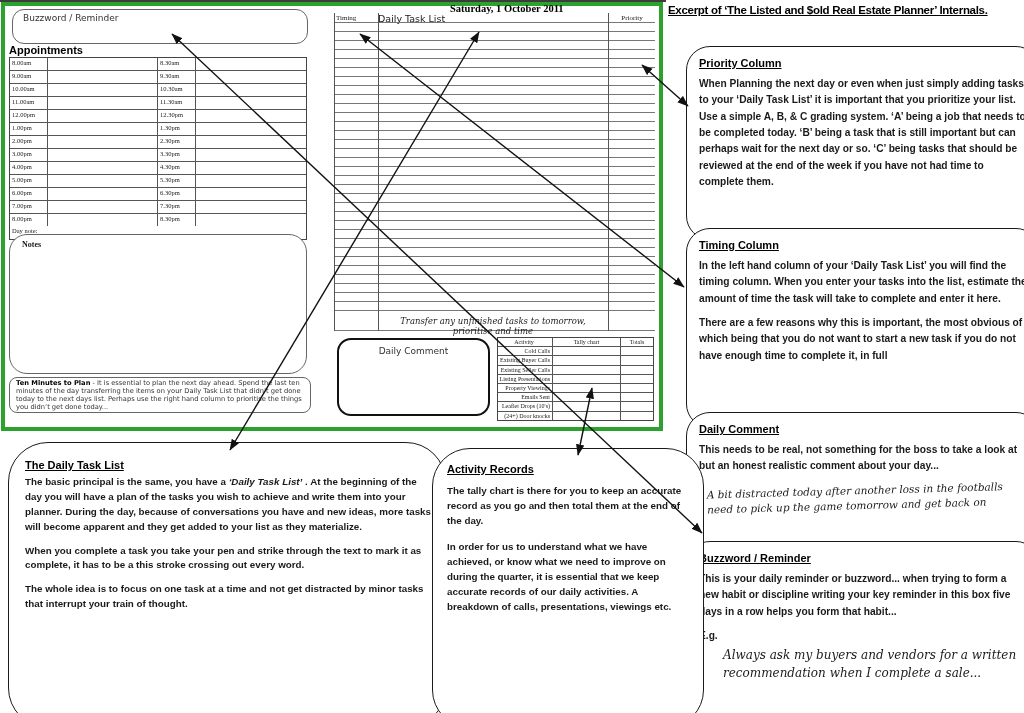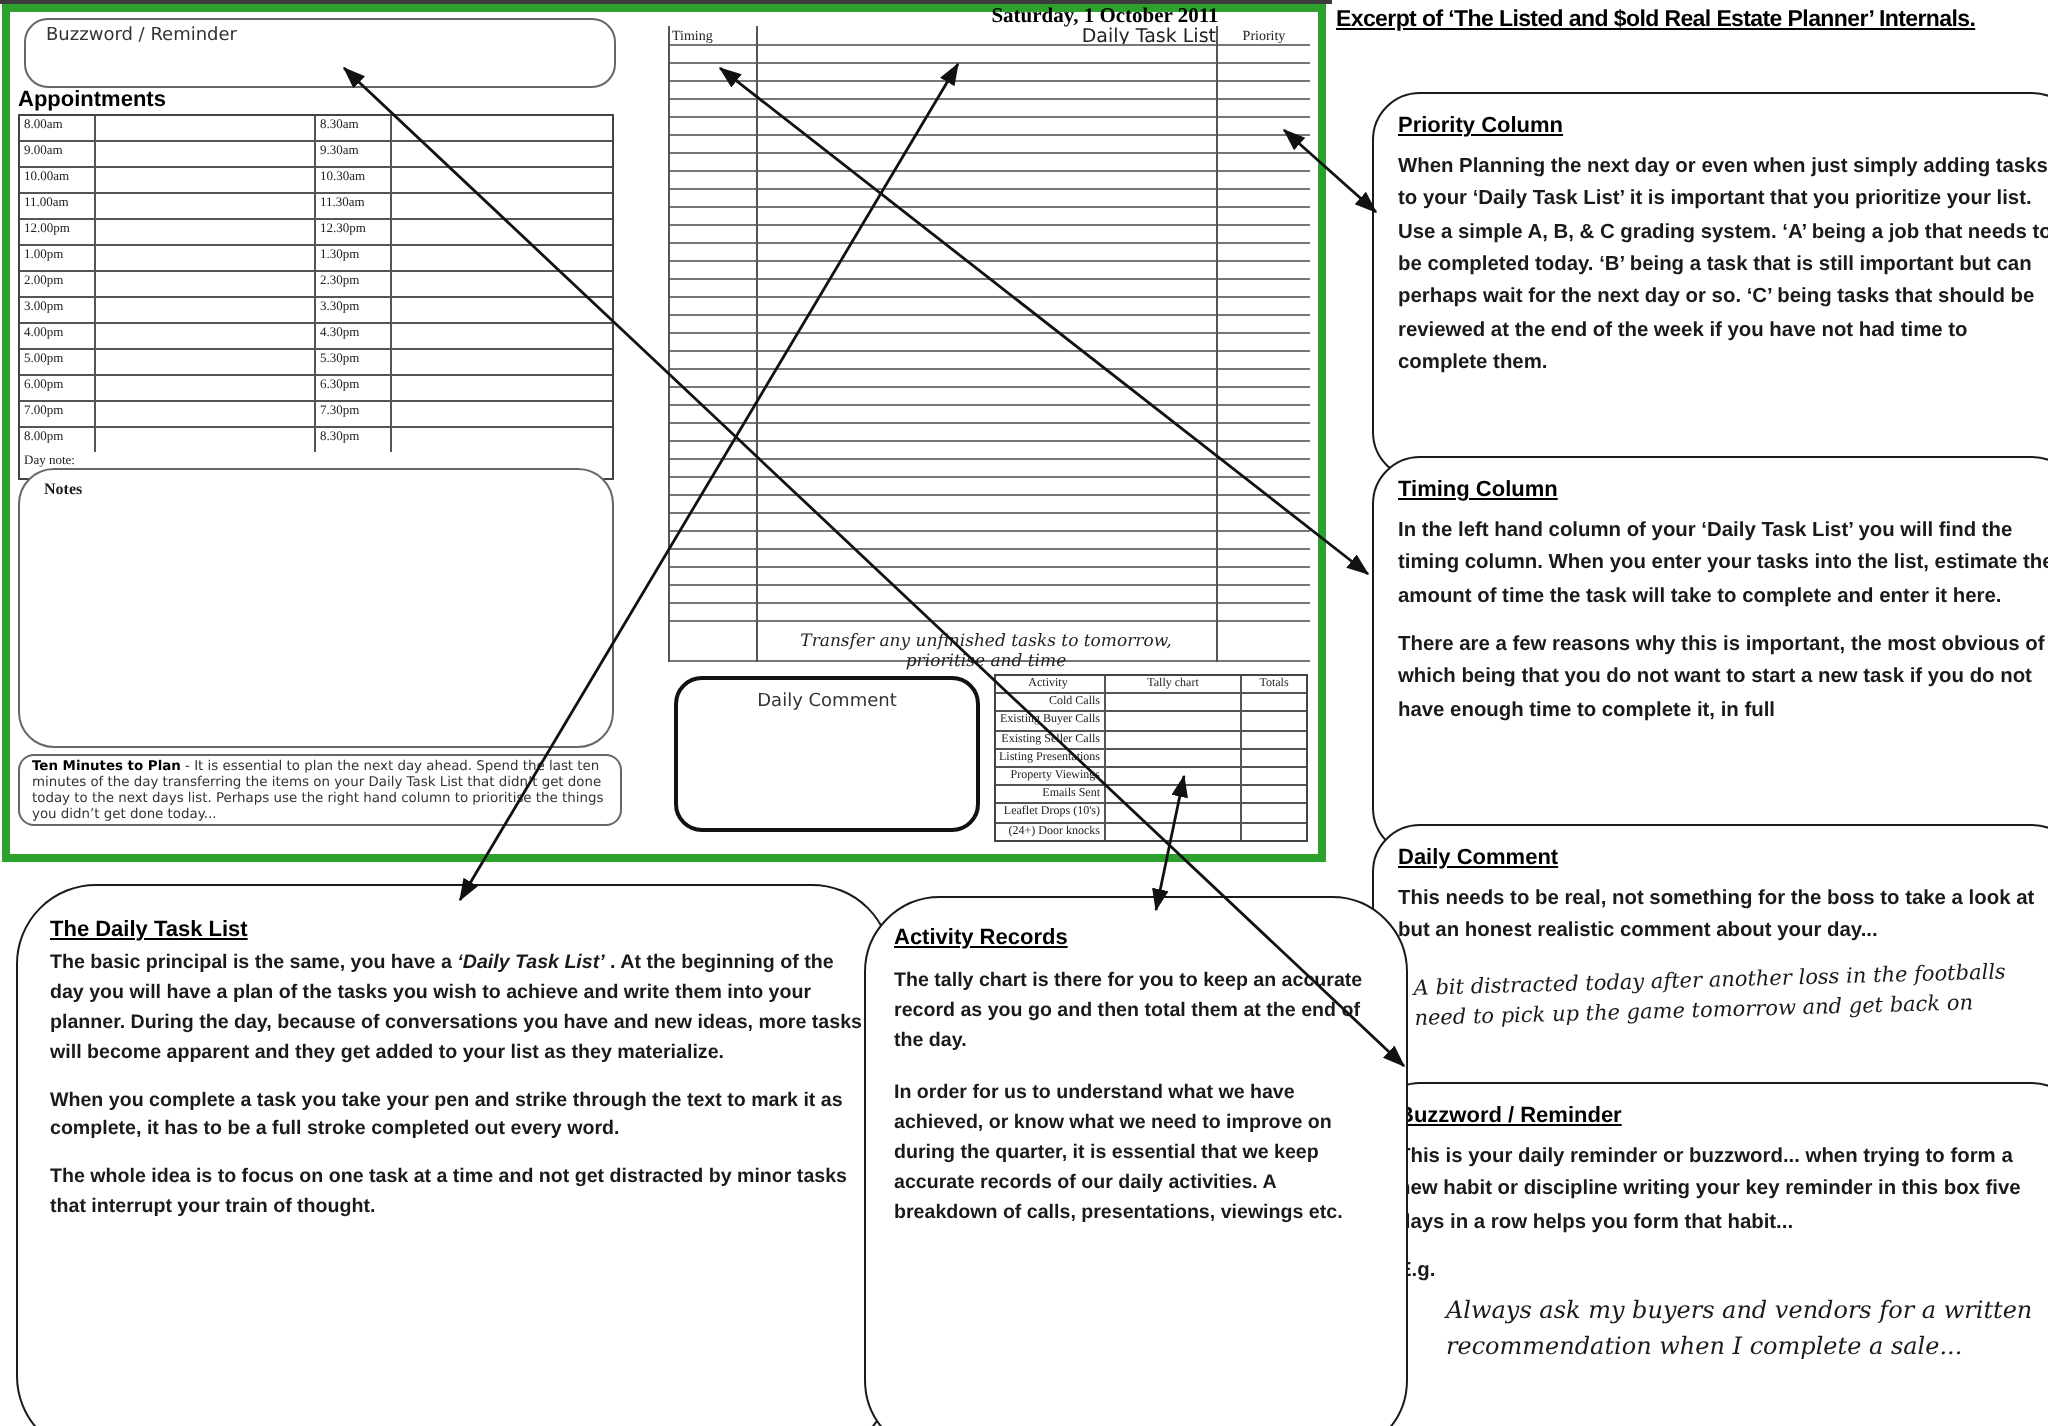--- a/index.html
+++ b/index.html
@@ -27,24 +27,24 @@
   .appt-entry:last-child{border-right:none;}
   #day-note-row{height:12px;font-family:"Liberation Serif",serif;font-size:6.5px;color:#222;
                 padding:1px 0 0 2px;}
   #notes-box{left:9px;top:234px;width:296px;height:138px;border-radius:18px;}
   #notes-box .lbl{margin:5px 0 0 12px;font-family:"Liberation Serif",serif;font-weight:bold;font-size:8px;}
   #ten-box{left:9px;top:377px;width:300px;height:34px;border-radius:8px;}
   #ten-box .txt{margin:2px 6px;font-family:"DejaVu Sans",sans-serif;font-size:6.7px;line-height:1.18;color:#333;}
   #ten-box b{color:#000;}
 
   
-  #date-label{left:450px;top:3px;width:205px;text-align:center;font-family:"Liberation Serif",serif;
+  #date-label{left:450px;top:3px;width:205px;text-align:left;font-family:"Liberation Serif",serif;
               font-weight:bold;font-size:10.5px;color:#000;}
   #timing-header{left:336px;top:14px;font-family:"Liberation Serif",serif;font-size:7px;color:#222;}
-  #tasklist-title{left:378px;top:13px;width:230px;text-align:right;
+  #tasklist-title{left:378px;top:13px;width:230px;text-align:left;
                   font-family:"DejaVu Sans",sans-serif;font-size:9.5px;color:#222;}
   #priority-header{left:610px;top:14px;width:44px;text-align:center;
                    font-family:"Liberation Serif",serif;font-size:7px;color:#222;}
   #ruled-lines{left:334px;top:22px;width:321px;height:290px;
                background:repeating-linear-gradient(to bottom,#777 0 1px,transparent 1px 9px);}
   #transfer-line{left:334px;top:330px;width:321px;height:1px;background:#777;}
   .vline{width:1px;background:#555;}
   #task-vline-left{left:334px;top:13px;height:318px;}
   #task-vline-timing{left:378px;top:13px;height:318px;}
   #task-vline-priority{left:608px;top:13px;height:318px;}
@@ -290,21 +290,21 @@
   <div id="buzzword-callout" class="abs callout">
     <h3>Buzzword / Reminder</h3>
     <p>This is your daily reminder or buzzword... when trying to form a new habit or discipline writing your key reminder in this box five days in a row helps you form that habit...</p>
     <p class="eg">E.g.</p>
     <p class="hand">Always ask my buyers and vendors for a written recommendation when I complete a sale...</p>
   </div>
 
   <div id="tasklist-callout" class="abs callout">
     <h3>The Daily Task List</h3>
     <p><span>The basic principal is the same, you have a </span><span class="ital">‘Daily Task List’</span><span> . At the beginning of the day you will have a plan of the tasks you wish to achieve and write them into your planner. During the day, because of conversations you have and new ideas, more tasks will become apparent and they get added to your list as they materialize.</span></p>
-    <p>When you complete a task you take your pen and strike through the text to mark it as complete, it has to be a full stroke completed out every word.</p>
+    <p>When you complete a task you take your pen and strike through the text to mark it as complete, it has to be a this stroke crossing out every word.</p>
     <p>The whole idea is to focus on one task at a time and not get distracted by minor tasks that interrupt your train of thought.</p>
   </div>
 
   <div id="activityrecords-callout" class="abs callout">
     <h3>Activity Records</h3>
     <p>The tally chart is there for you to keep an accurate record as you go and then total them at the end of the day.</p>
     <p>In order for us to understand what we have achieved, or know what we need to improve on during the quarter, it is essential that we keep accurate records of our daily activities. A breakdown of calls, presentations, viewings etc.</p>
   </div>
 
   <svg id="arrows" class="abs" viewBox="0 0 1024 713">

